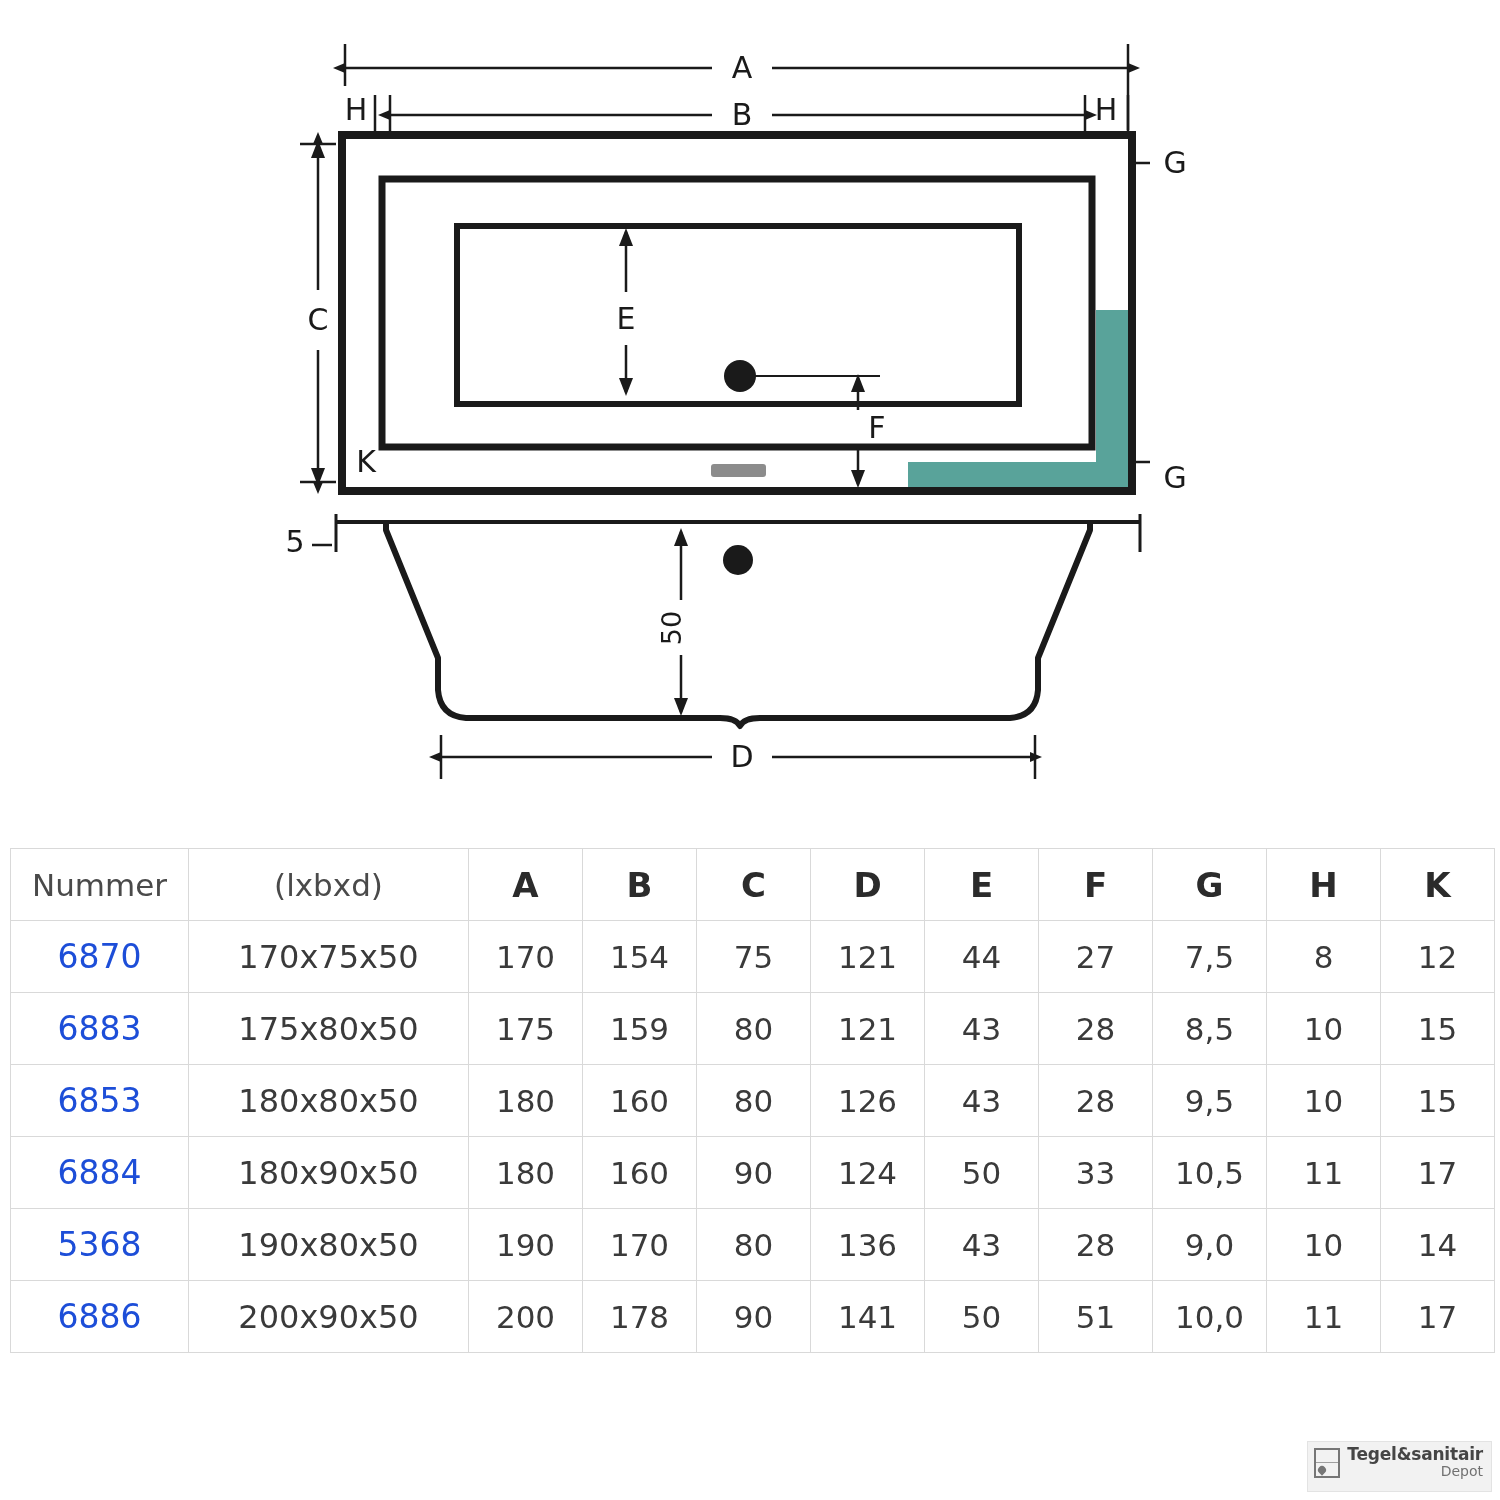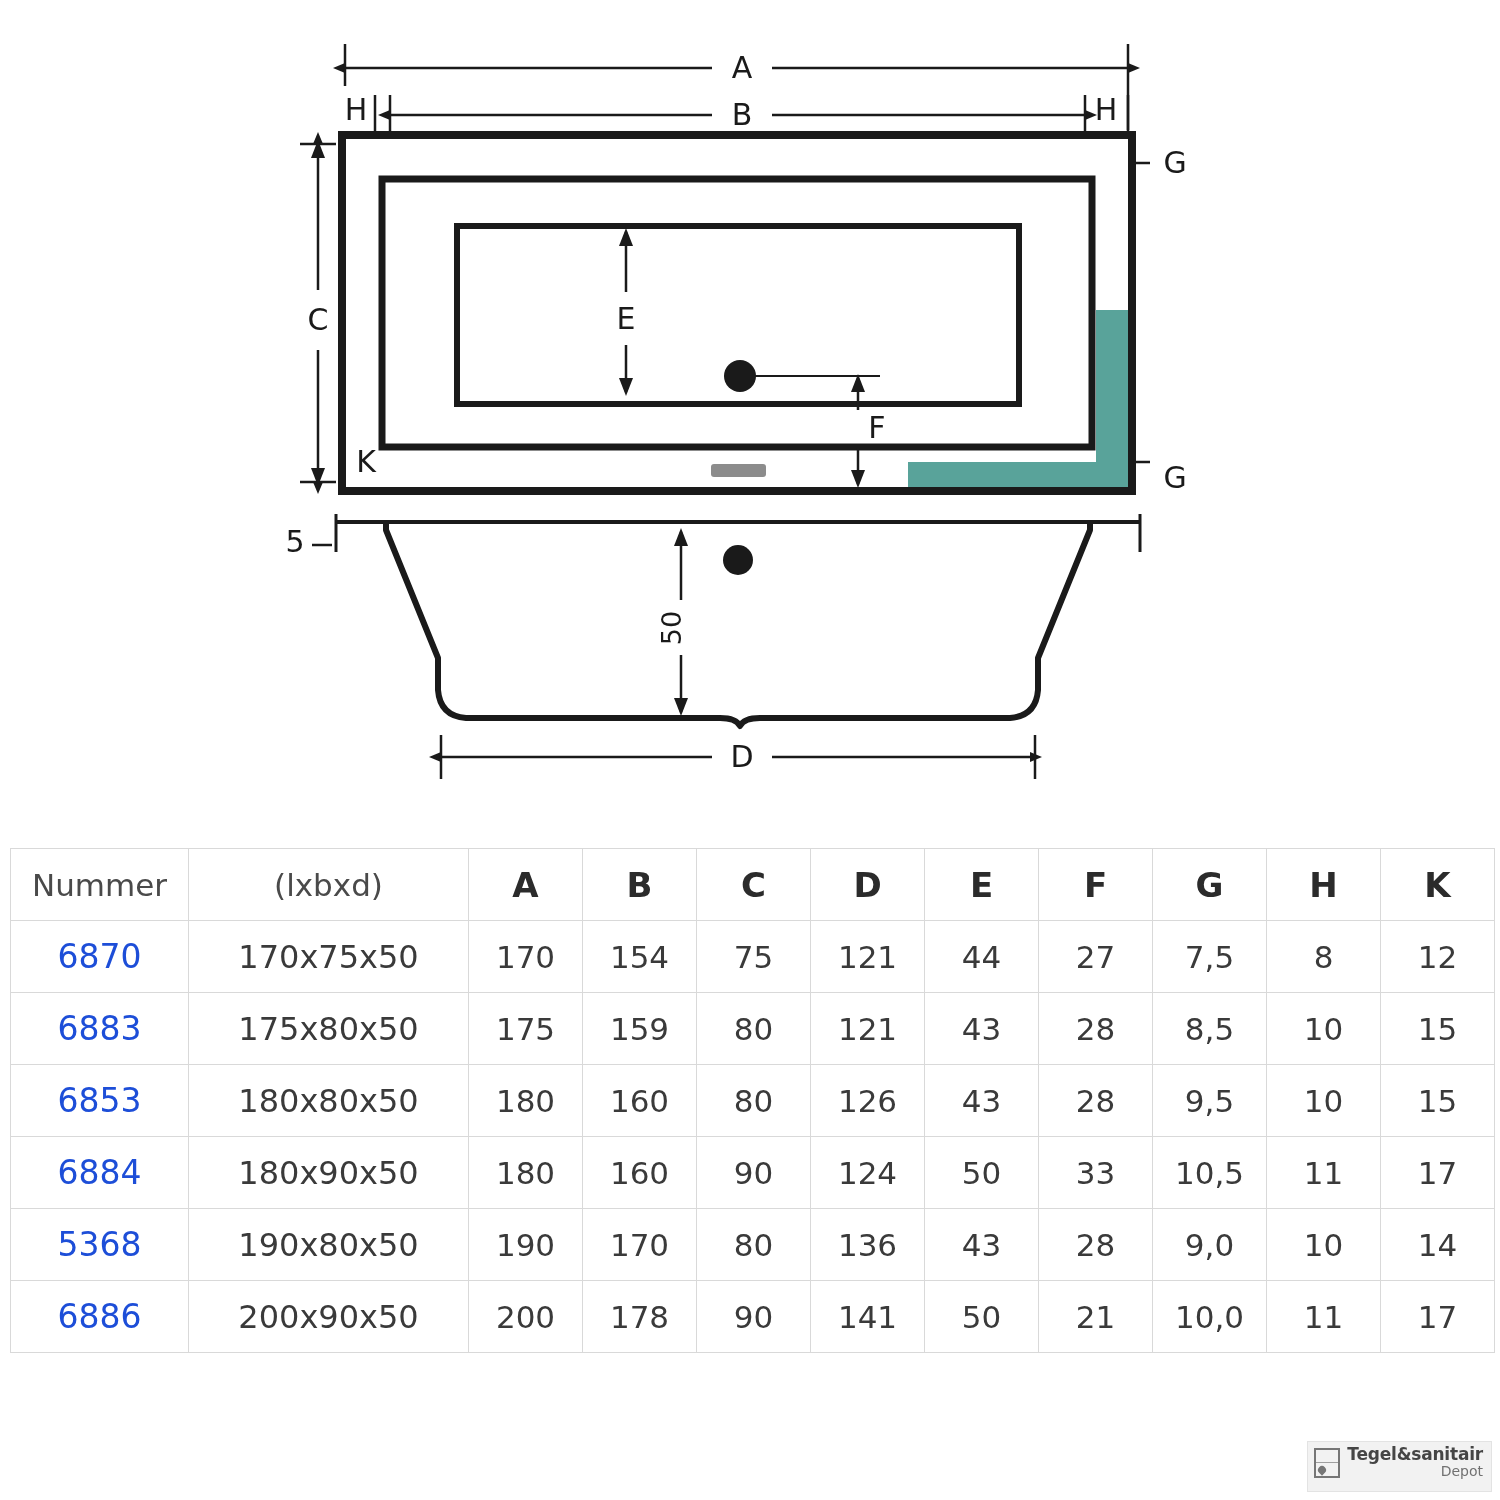--- a/index.html
+++ b/index.html
@@ -363,21 +363,21 @@
           <td>14</td>
         </tr>
         <tr>
           <td class="num">6886</td>
           <td class="dims">200x90x50</td>
           <td>200</td>
           <td>178</td>
           <td>90</td>
           <td>141</td>
           <td>50</td>
-          <td>21</td>
+          <td>51</td>
           <td>10,0</td>
           <td>11</td>
           <td>17</td>
         </tr>
       </tbody>
     </table>
   </div>
 
   <div class="logo">
     <div class="mark"></div>

